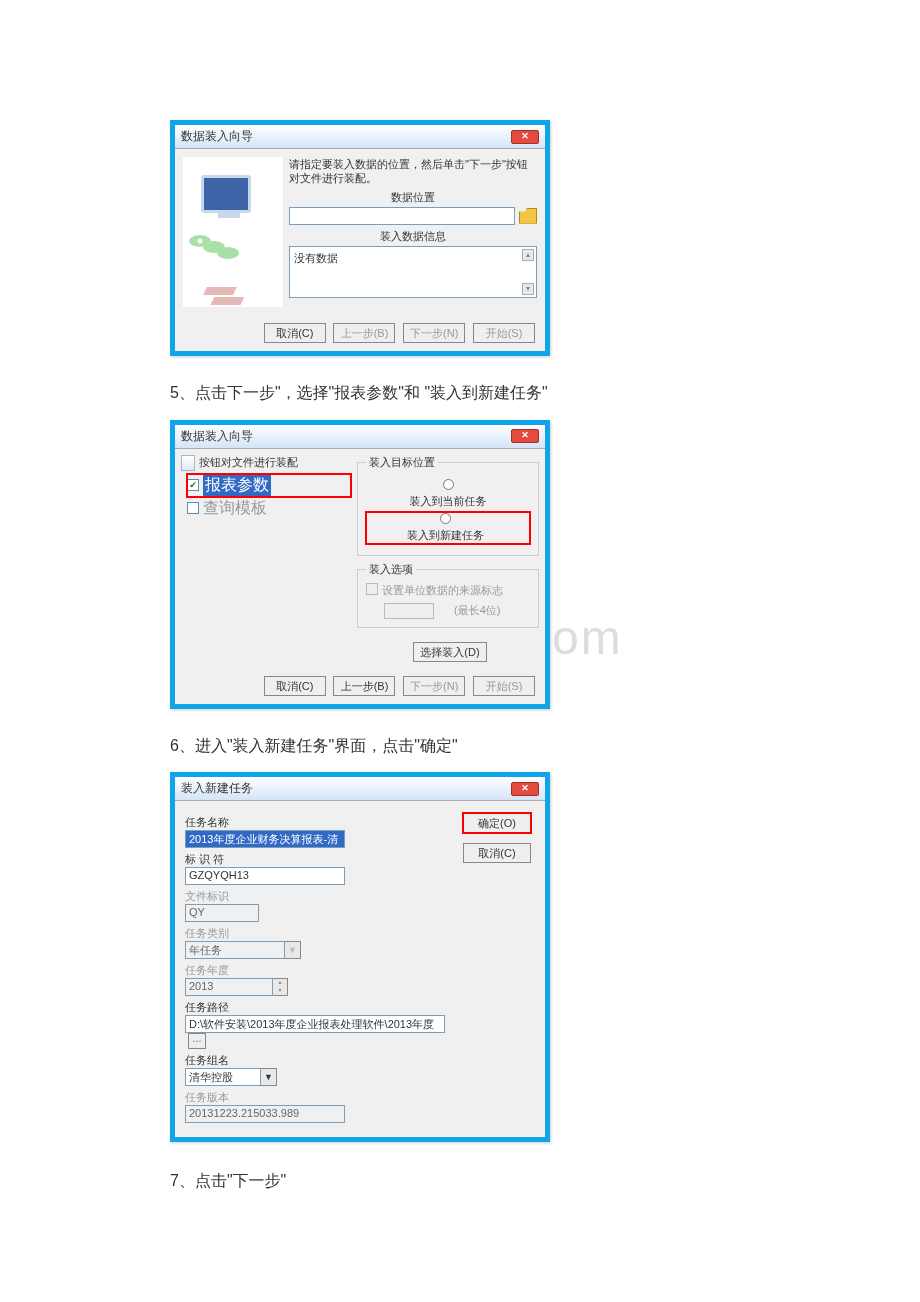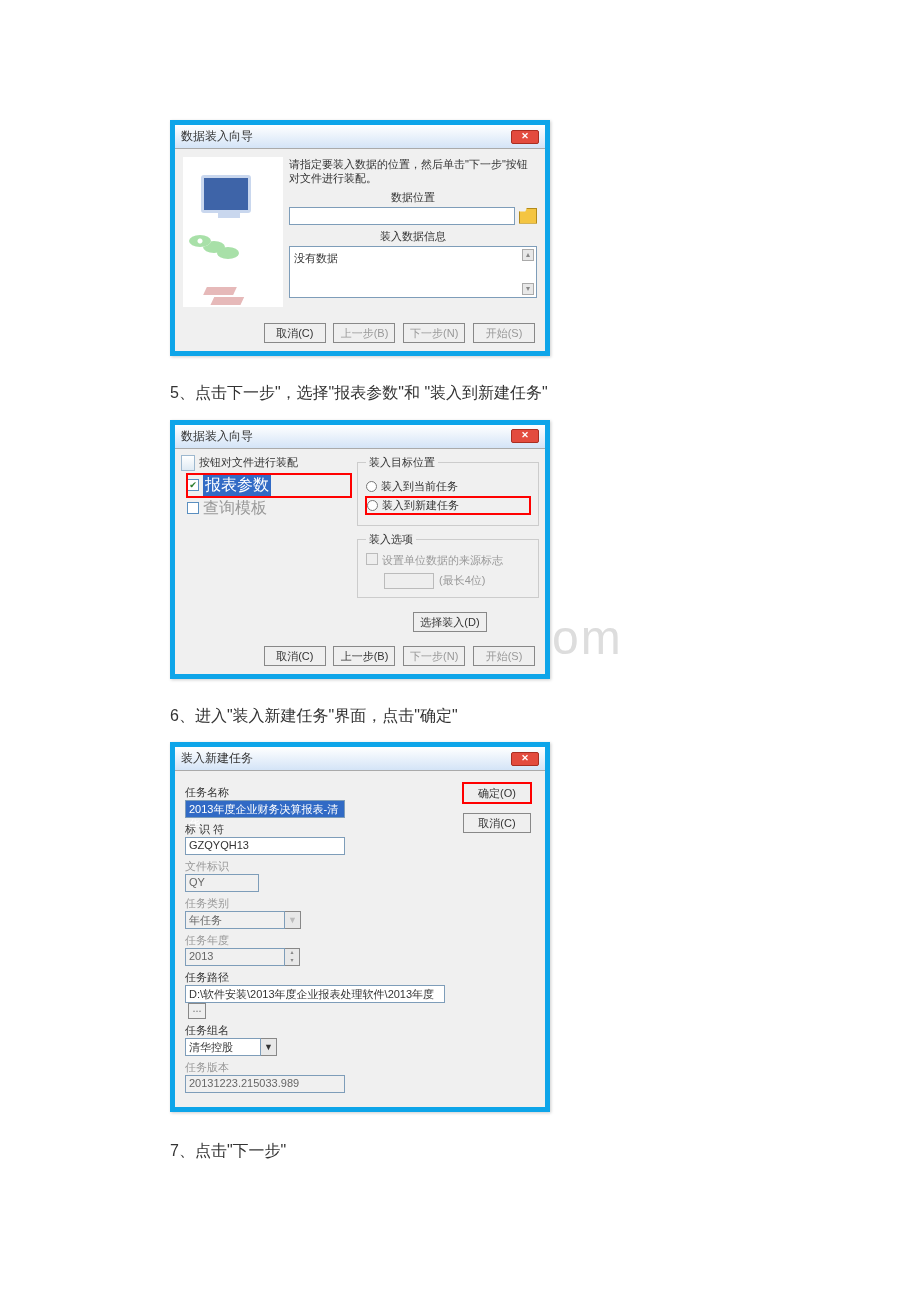--- a/index.html
+++ b/index.html
@@ -98,26 +98,26 @@
     .doc-ico { width:14px; height:16px; border:1px solid #9db8cf; background:linear-gradient(#fff,#dfeaf4); }
     .row-cb { display:flex; align-items:center; gap:4px; padding:1px 0; margin-left:6px; }
     .cb { width:12px; height:12px; border:1px solid #5a8fc0; background:#fff; display:inline-flex; align-items:center; justify-content:center; font-size:9px; color:#2a7d2a; }
     .row-cb.sel { outline:2px solid red; outline-offset:-1px; padding-right:40px; }
     .row-cb.sel span.txt { background:#316ac5; color:#fff; padding:0 2px; }
     .row-cb .txt { font-size:16px; }
     .dimtxt { color:#999; }
     .right-col-2 { flex:1; font-size:11px; }
     fieldset { border:1px solid #ccc; padding:6px 8px 8px; margin-bottom:6px; }
     legend { font-size:11px; padding:0 3px; }
-    .radio-row { display:flex; align-items:center; gap:4px; margin:3px 0; font-size:11px; }
+    .radio-row { display:flex; align-items:center; gap:4px; margin:3px 0; font-size:11px;flex-direction:column; }
     .radio { width:11px; height:11px; border:1px solid #777; border-radius:50%; background:#fff; display:inline-flex; align-items:center; justify-content:center; }
     .radio-row.red-frame { outline:2px solid red; outline-offset:-1px; padding:1px 6px 1px 1px; }
     .opt-chk { display:flex; gap:4px; align-items:flex-start; color:#999; font-size:11px; }
     .chk2 { width:12px; height:12px; border:1px solid #bbb; background:#eee; }
-    .suffix-row { display:flex; gap:5px; margin:5px 0 0 18px; align-items:center; }
+    .suffix-row { display:flex; gap:20px; margin:5px 0 0 18px; align-items:center; }
     .mini-input { width:50px; height:16px; border:1px solid #bbb; background:#eee; }
     .center-btn-row { text-align:center; margin-top:14px; }
     
     .dlg3-body { padding:10px; }
     .form-row { display:flex; align-items:flex-start; margin:4px 0; font-size:11px;flex-direction:column; }
     .form-label { width:56px; color:#333; letter-spacing:0; }
     .form-label.dim { color:#999; }
     .form-input { width:160px; height:18px; border:1px solid #7e9db9; background:#fff; padding:1px 3px; font-size:11px; font-family:inherit; }
     .form-input.selected { background:#316ac5; color:#fff; }
     .form-input.long { width:260px; }
@@ -257,21 +257,21 @@
     <div class="form-row">
       <span class="form-label dim">任务类别</span>
       <span class="combo">
         <span class="form-input readonly" style="width:100px">年任务</span>
         <span class="arrow dim">▼</span>
       </span>
     </div>
     <div class="form-row">
       <span class="form-label dim">任务年度</span>
       <span class="combo">
-        <span class="form-input readonly" style="width:100px">2013</span>
+        <span class="form-input readonly" style="width:88px">2013</span>
         <span class="spinner">
             <div>▴</div>
             <div>▾</div>
           </span>
       </span>
     </div>
     <div class="form-row">
       <span class="form-label">任务路径</span>
       <span class="form-input long">D:\软件安装\2013年度企业报表处理软件\2013年度企</span>
       <span class="browse-ico">⋯</span>

